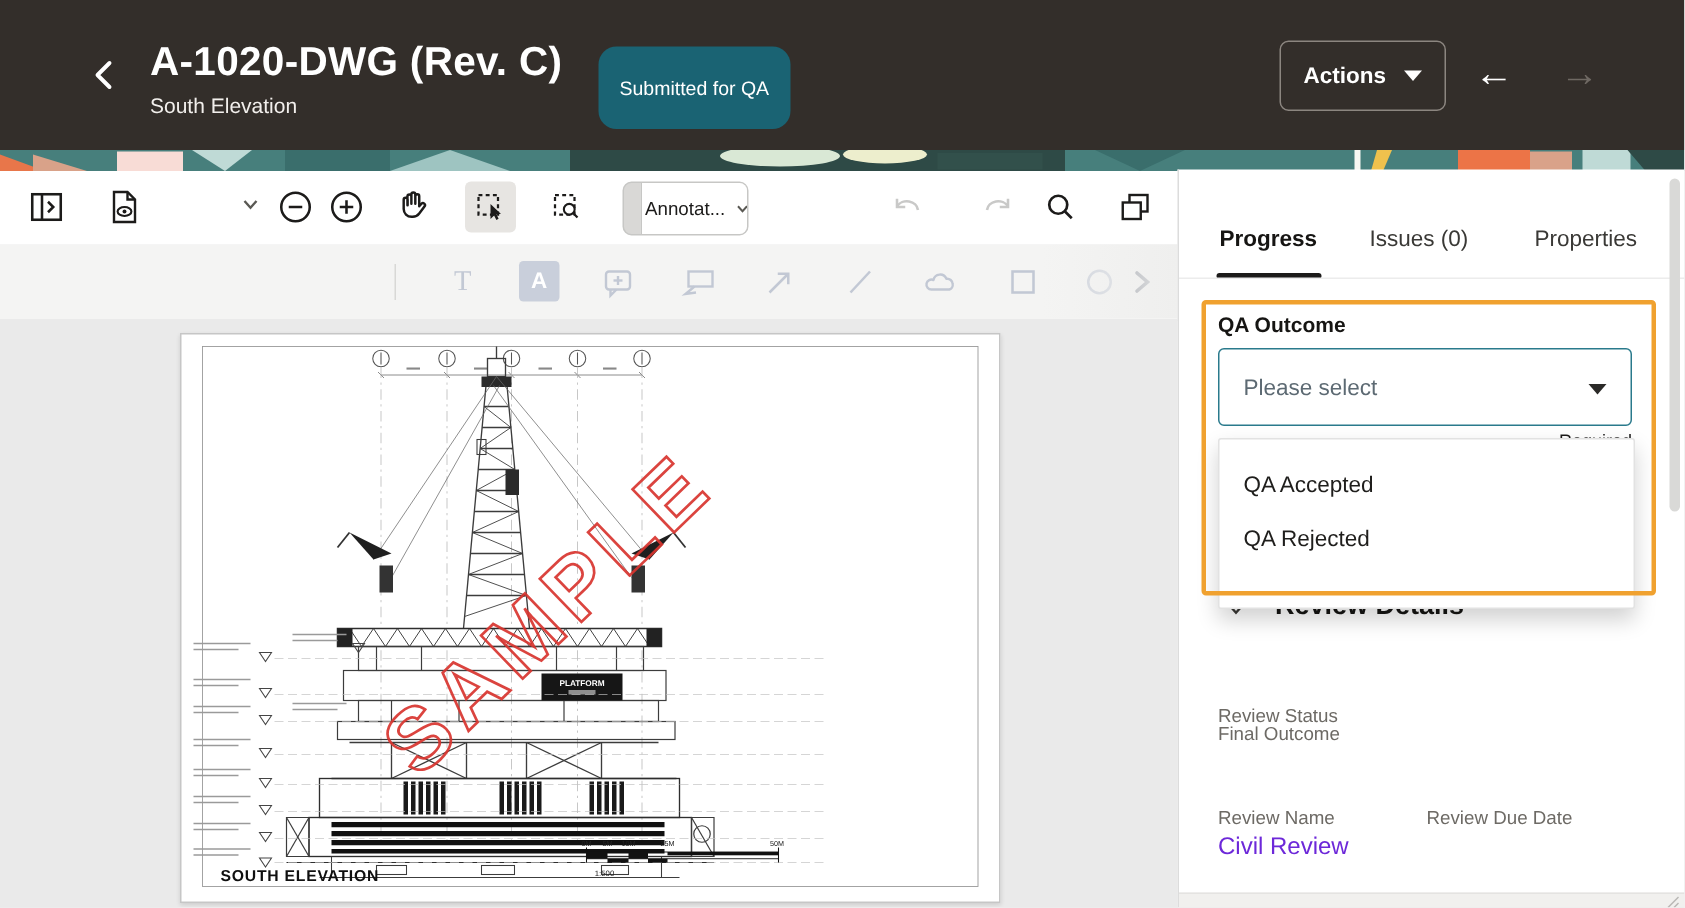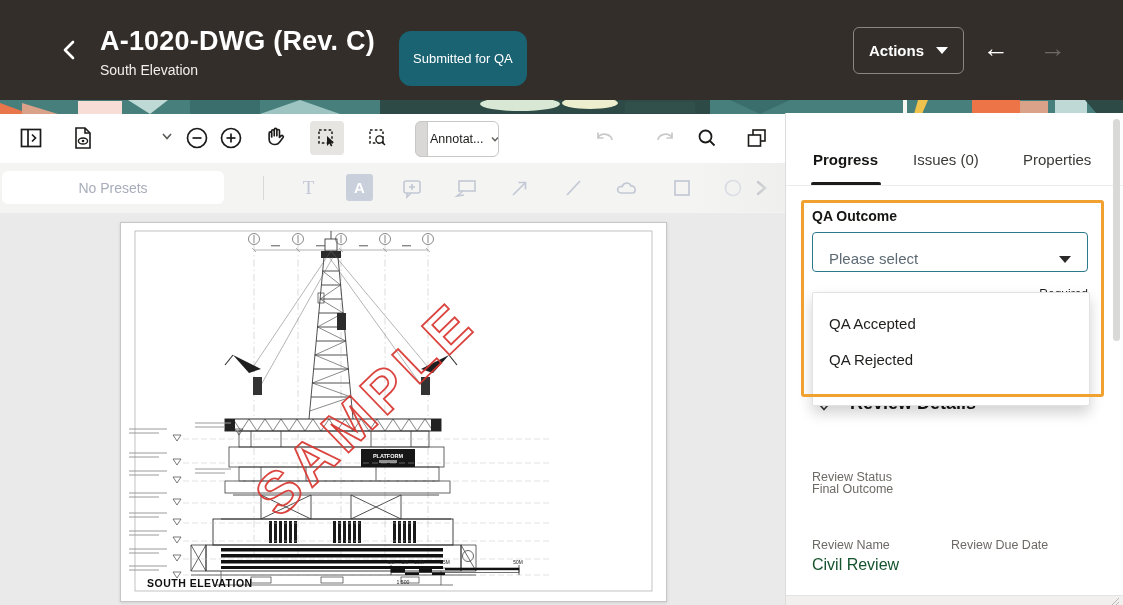--- a/index.html
+++ b/index.html
@@ -51,35 +51,35 @@
   .page{position:absolute;left:120px;top:9px;width:545px;height:378px;background:#fff;border:1px solid #c6c6c6;
         box-shadow:0 1px 3px rgba(0,0,0,.12);}
 
   
   .panel{position:absolute;left:785px;top:113px;width:338px;height:492px;background:#fff;border-left:1px solid #dcdcdc;}
   .tab{position:absolute;top:38px;font-size:15px;color:#3a3936;cursor:pointer;}
   .tab.active{font-weight:bold;color:#161513;}
   .tab-underline{position:absolute;left:25px;top:69px;width:70px;height:4px;background:#1c1b1a;border-radius:2px;}
   .tab-border{position:absolute;left:0;top:72px;width:338px;height:1px;background:#ececec;}
   .qa-label{position:absolute;left:26px;top:95px;font-size:14px;font-weight:bold;color:#161513;}
-  .qa-select{position:absolute;left:26px;top:119px;width:276px;height:40px;border:1.5px solid #2A7A8C;border-radius:4px;
+  .qa-select{position:absolute;left:26px;top:119px;width:276px;height:52px;border:1.5px solid #2A7A8C;border-radius:4px;
              background:#fff;cursor:pointer;box-sizing:border-box;}
   .qa-select .ph{position:absolute;left:16px;top:17px;font-size:15px;color:#5d6a73;}
   .qa-select .sel-caret{position:absolute;right:16px;top:23px;width:0;height:0;
              border-left:6px solid transparent;border-right:6px solid transparent;border-top:7px solid #2b2a28;}
   .req-hint{position:absolute;left:26px;top:174px;width:276px;text-align:right;font-size:12px;color:#1c1b1a;z-index:1;}
   .dropdown{position:absolute;left:26px;top:179px;width:276px;height:112px;background:#fff;border:1px solid #e2e2e2;
             box-shadow:0 7px 14px rgba(0,0,0,.18);border-radius:2px;z-index:5;}
   .opt{position:absolute;left:16px;font-size:15px;color:#1f1e1c;cursor:pointer;}
   .hl-box{position:absolute;left:15px;top:87px;width:303px;height:197px;border:3px solid #F0A12F;border-radius:3px;
           z-index:6;pointer-events:none;box-sizing:border-box;}
   .rd-head{position:absolute;left:64px;top:280px;font-size:18px;font-weight:bold;color:#161513;z-index:1;}
   .rd-chev{position:absolute;left:32px;top:286px;z-index:1;cursor:pointer;}
   .fld{position:absolute;font-size:12.5px;color:#6d6a65;}
-  .fld-val{position:absolute;font-size:16px;color:#14532d;}
+  .fld-val{position:absolute;font-size:16px;color:#6d28d9;}
   .pscroll{position:absolute;left:327px;top:6px;width:7px;height:222px;background:#d9d9d7;border-radius:4px;z-index:7;cursor:pointer;}
   .pfoot{position:absolute;left:0;top:482px;width:338px;height:10px;background:#f1f0ee;border-top:1px solid #e4e3e1;z-index:7;}
 </style>
 </head>
 <body>
 
 <div class="stage">
 
   <header class="hdr">
     <div class="back-btn">
@@ -202,23 +202,20 @@
     </div>
     <div class="tbtn" style="left:740px;">
       <svg width="24" height="22" viewBox="0 0 24 22">
         <rect x="8" y="3" width="12" height="11" fill="none" stroke="#1c1b1a" stroke-width="1.6"></rect>
         <rect x="3.5" y="8" width="12" height="11" fill="#fff" stroke="#1c1b1a" stroke-width="1.6"></rect>
       </svg>
     </div>
   </div>
 
   <div class="tb2">
-    <div class="presets">
-      <span>No Presets</span>
-    </div>
     <div class="tb2-div"></div>
     <div class="t-glyph">T</div>
     <div class="a-tile">A</div>
     <div class="tool" style="left:398px;">
       <svg width="24" height="24" viewBox="0 0 24 24">
         <rect x="4" y="5" width="16" height="12" rx="2" fill="none" stroke="#c2c8d4" stroke-width="1.6"></rect>
         <polyline points="7,17 7,21 11,17" fill="none" stroke="#c2c8d4" stroke-width="1.6"></polyline>
         <line x1="12" y1="8" x2="12" y2="14" stroke="#c2c8d4" stroke-width="1.6"></line>
         <line x1="9" y1="11" x2="15" y2="11" stroke="#c2c8d4" stroke-width="1.6"></line>
       </svg>

